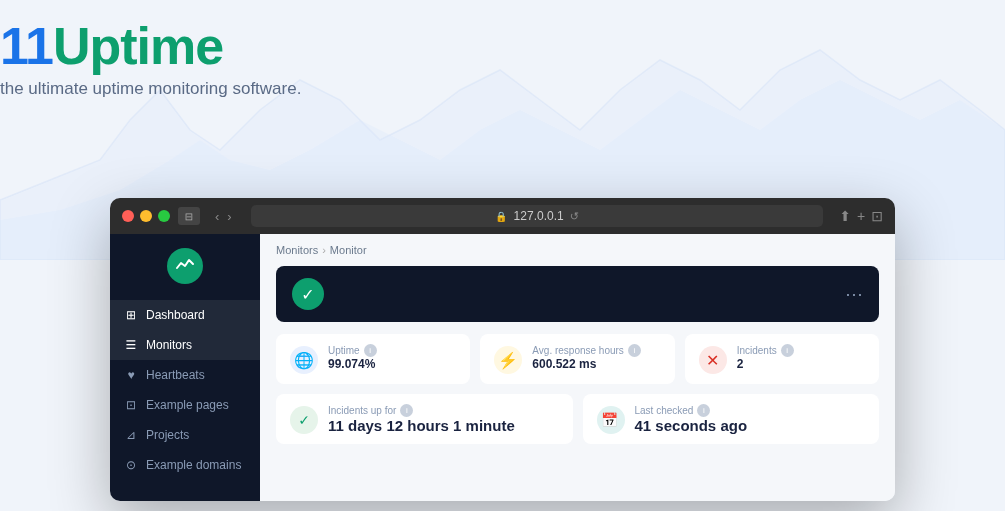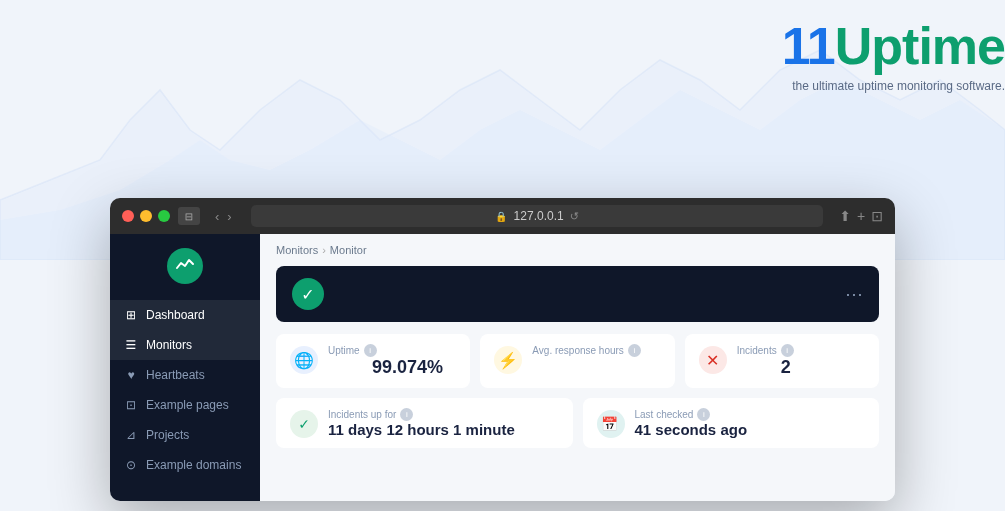--- a/index.html
+++ b/index.html
@@ -21,42 +21,42 @@
       opacity: 0.35;
       pointer-events: none;
     }
 
     
     .hero {
       position: absolute;
       top: 0; left: 0; right: 0;
       display: flex;
       flex-direction: column;
-      align-items: flex-end;
+      align-items: flex-start;
       padding-top: 18px;
       z-index: 1;
     }
 
     .hero-title {
       font-size: 52px;
       font-weight: 800;
       letter-spacing: -1px;
       line-height: 1.1;
     }
 
     .hero-title .eleven {
       color: #1a73e8;
     }
 
     .hero-title .uptime {
       color: #0d9f6e;
     }
 
     .hero-subtitle {
-      font-size: 12px;
+      font-size: 17px;
       color: #5a6a85;
       margin-top: 4px;
       font-weight: 400;
     }
 
     
     .browser {
       position: absolute;
       top: 198px;
       left: 110px;
@@ -319,27 +319,26 @@
     .stat-label {
       font-size: 10px;
       color: #8a9bb5;
       font-weight: 500;
       display: flex;
       align-items: center;
       gap: 4px;
     }
 
     .stat-value {
-      font-size: 18px;
+      font-size: 12px;
       font-weight: 700;
       color: #1a2340;
       display: flex;
       align-items: center;
       gap: 4px;
-      margin-left: 44px;
     }
 
     .info-icon {
       width: 13px;
       height: 13px;
       background: #c8d0dc;
       border-radius: 50%;
       display: inline-flex;
       align-items: center;
       justify-content: center;
@@ -504,20 +503,23 @@
 
         <div class="stat-card">
           <div class="stat-icon-wrap yellow">
             <span>⚡</span>
           </div>
           <div class="stat-body">
             <div class="stat-label">
               <span>Avg. response hours</span>
               <span class="info-icon">i</span>
             </div>
+            <div class="stat-value">
+              <span>600.522 ms</span>
+            </div>
           </div>
         </div>
 
         <div class="stat-card">
           <div class="stat-icon-wrap red">
             <span>✕</span>
           </div>
           <div class="stat-body">
             <div class="stat-label">
               <span>Incidents</span>

